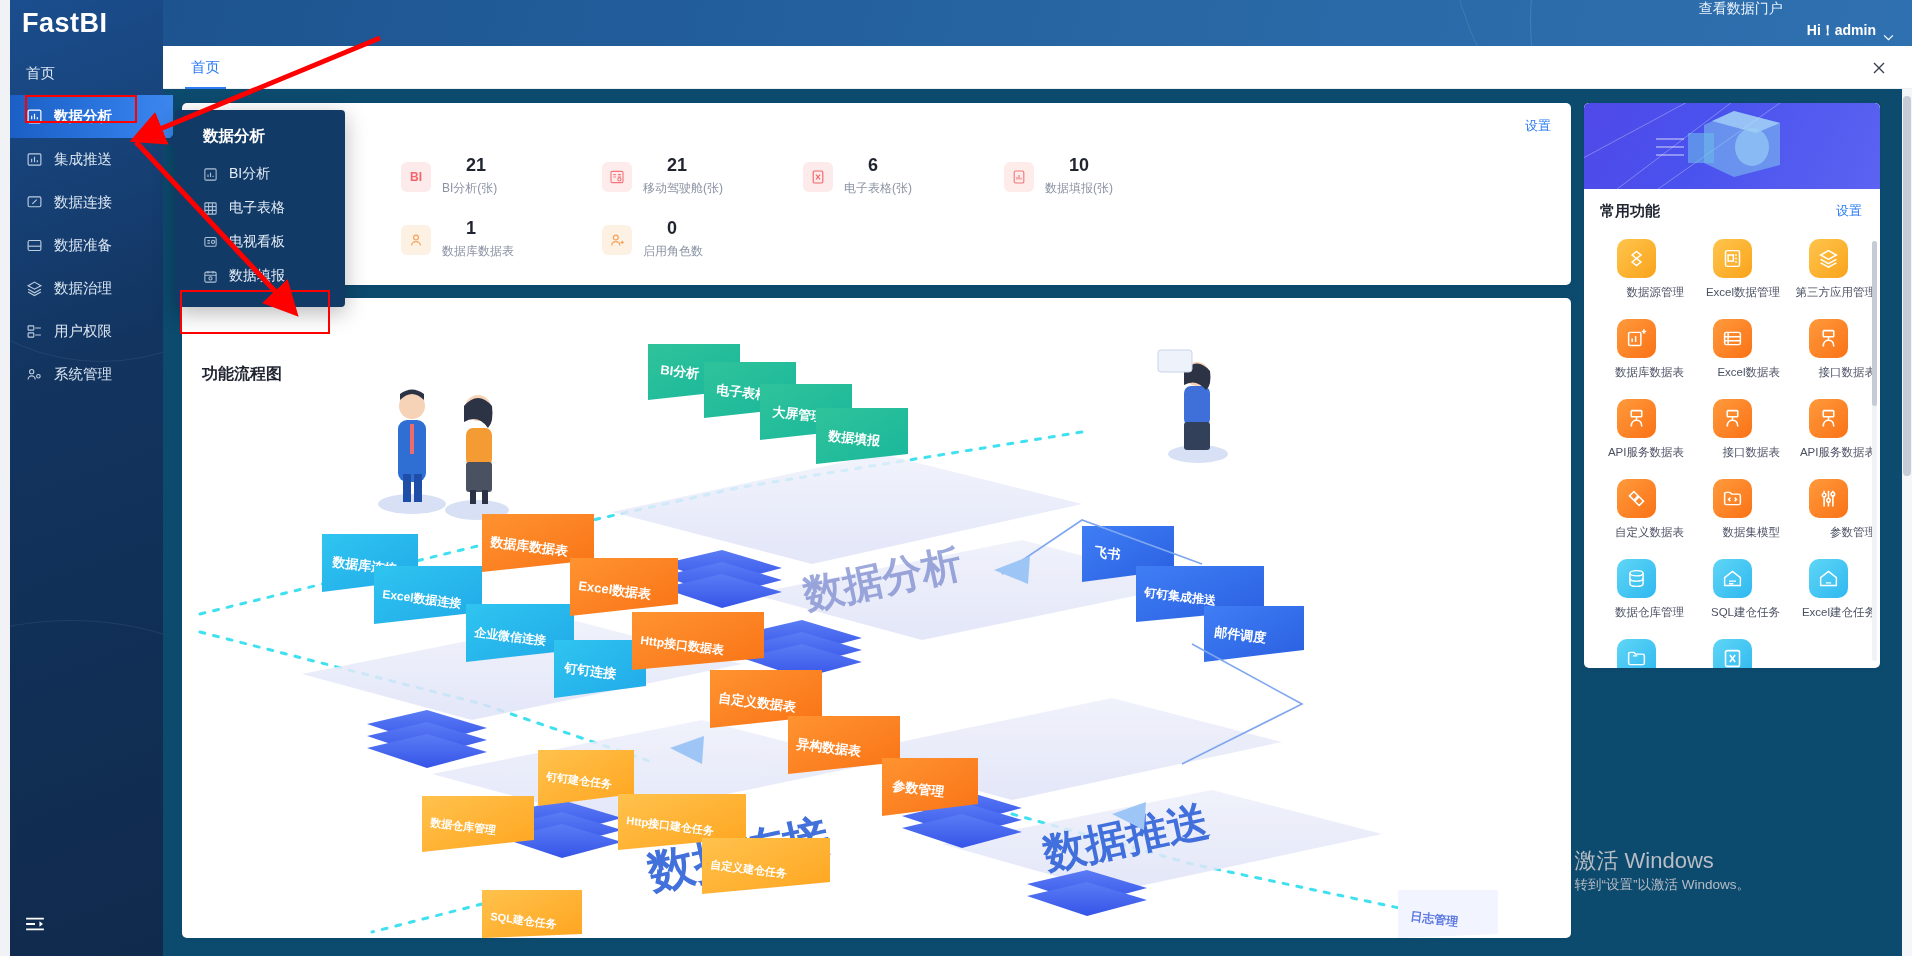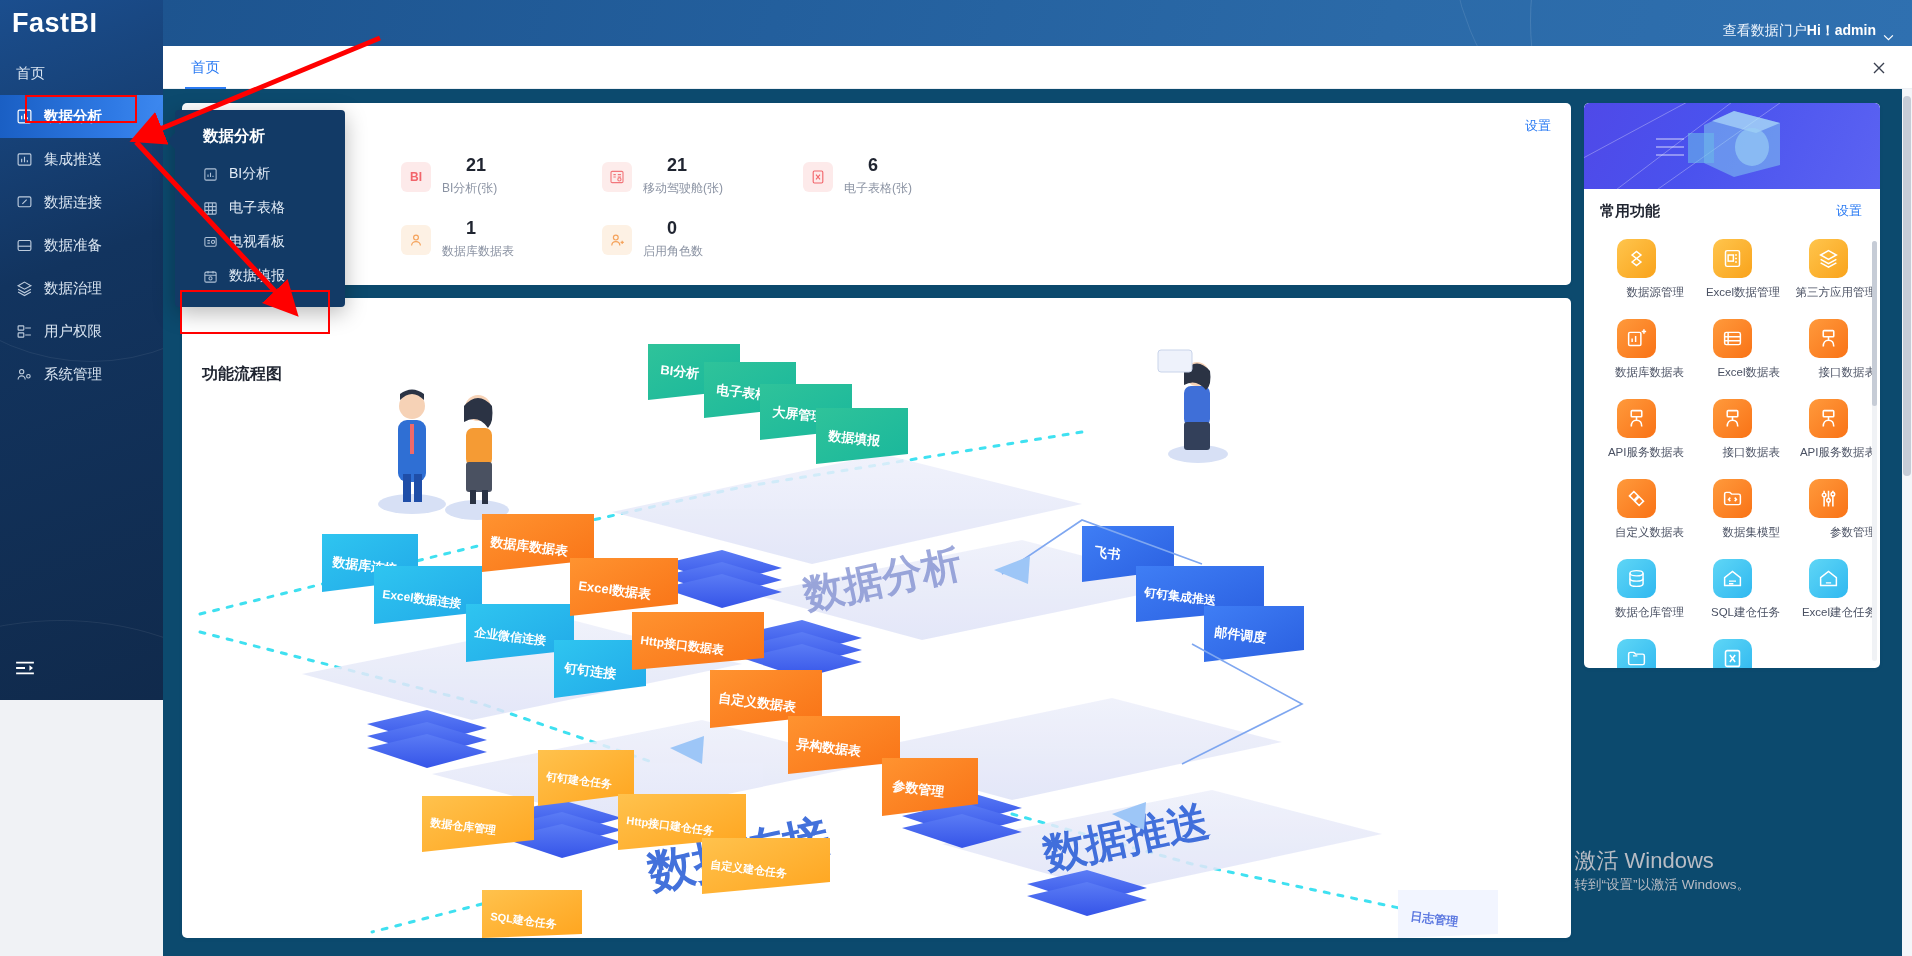--- a/index.html
+++ b/index.html
@@ -5,21 +5,21 @@
   * { box-sizing: border-box; margin:0; padding:0; }
   html,body {
     width:1912px; height:956px; overflow:hidden;
     font-family:"Liberation Sans","DejaVu Sans",sans-serif;
     background:#f0f2f5;
   }
   #app { position:relative; width:1912px; height:956px; overflow:hidden; }
 
   
   .sidebar{
-    position:absolute; left:0; top:0; width:163px; height:700px;
+    position:absolute; left:10px; top:0; width:163px; height:956px;
     background:linear-gradient(160deg,#1b4e8e 0%,#12345f 38%,#102a4c 100%);
     overflow:hidden;
   }
   .sidebar:before{
     content:""; position:absolute; left:-120px; top:-60px; width:420px; height:420px;
     border-radius:50%; border:1px solid rgba(255,255,255,.07);
   }
   .sidebar:after{
     content:""; position:absolute; left:-200px; top:620px; width:520px; height:420px;
     border-radius:50%; border:1px solid rgba(255,255,255,.07);
@@ -62,21 +62,21 @@
   .topbar:before{
     content:""; position:absolute; right:-180px; top:-260px; width:560px;height:560px;
     border-radius:50%; border:1px solid rgba(255,255,255,.12);
   }
   .topbar:after{
     content:""; position:absolute; right:-60px; top:-330px; width:520px;height:520px;
     border-radius:50%; border:1px solid rgba(255,255,255,.10);
   }
   .topbar-right{
     position:absolute; right:18px; top:0; height:62px;
-    display:flex; align-items:center; z-index:3;
+    display:flex; gap:24px; z-index:3;
   }
   .portal-link{ color:#eaf2fb; font-size:14px; cursor:pointer; }
   .user-box{ display:flex;align-items:center;gap:7px;color:#fff;font-size:14px;font-weight:bold;cursor:pointer;}
   .caret{ width:11px;height:7px; display:block; }
 
   
   .tabbar{
     position:absolute; left:163px; top:46px; width:1749px; height:43px;
     background:#fff; border-bottom:1px solid #eceff3;
   }
@@ -347,20 +347,32 @@
                   <rect x="4" y="2.5" width="12" height="15" rx="1.5"></rect>
                     <path d="M7.5 7l5 6M12.5 7l-5 6"></path>
                 </svg>
               </span>
               <span>
                 <span class="stat-num" style="display:block">6</span>
                 <span class="stat-lbl" style="display:block">电子表格(张)</span>
               </span>
             </div>
 
+            <div class="stat">
+              <span class="stat-ico" style="background:#fdecea">
+                <svg viewBox="0 0 20 20" width="16" height="16" fill="none" stroke="#f2767b" stroke-width="1.4">
+                  <rect x="4" y="2.5" width="12" height="15" rx="1.5"></rect>
+                    <path d="M7.5 13v-3M10 13V7.5M12.5 13v-2"></path>
+                </svg>
+              </span>
+              <span>
+                <span class="stat-num" style="display:block">10</span>
+                <span class="stat-lbl" style="display:block">数据填报(张)</span>
+              </span>
+            </div>
           </div>
 
           <div class="stats-row">
             <div class="stat">
               <span class="stat-ico" style="background:#fdf1e4">
                 <svg viewBox="0 0 20 20" width="16" height="16" fill="none" stroke="#f5a35c" stroke-width="1.5">
                   <path d="M5 3v14M10 3v14M15 3v14"></path>
                     <circle cx="5" cy="7" r="1.7" fill="#fdf1e4"></circle>
                     <circle cx="10" cy="12" r="1.7" fill="#fdf1e4"></circle>
                     <circle cx="15" cy="6" r="1.7" fill="#fdf1e4"></circle>

